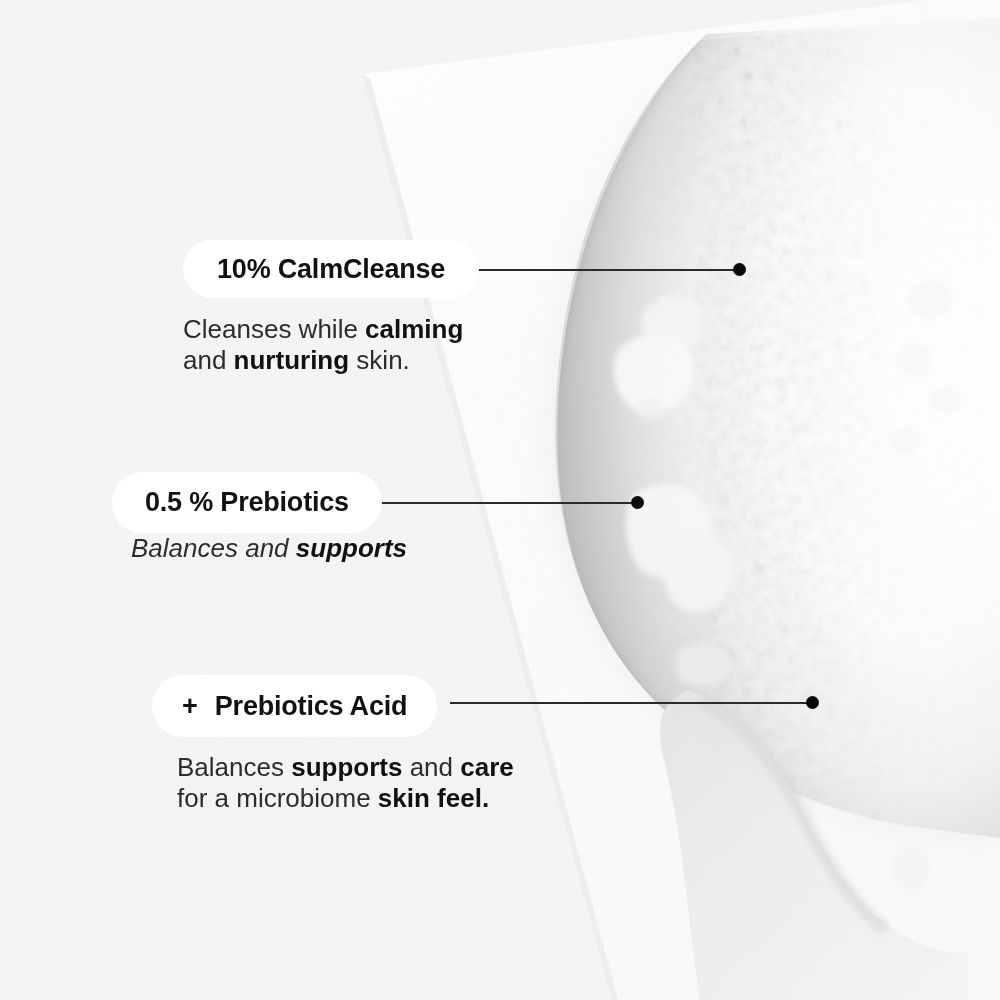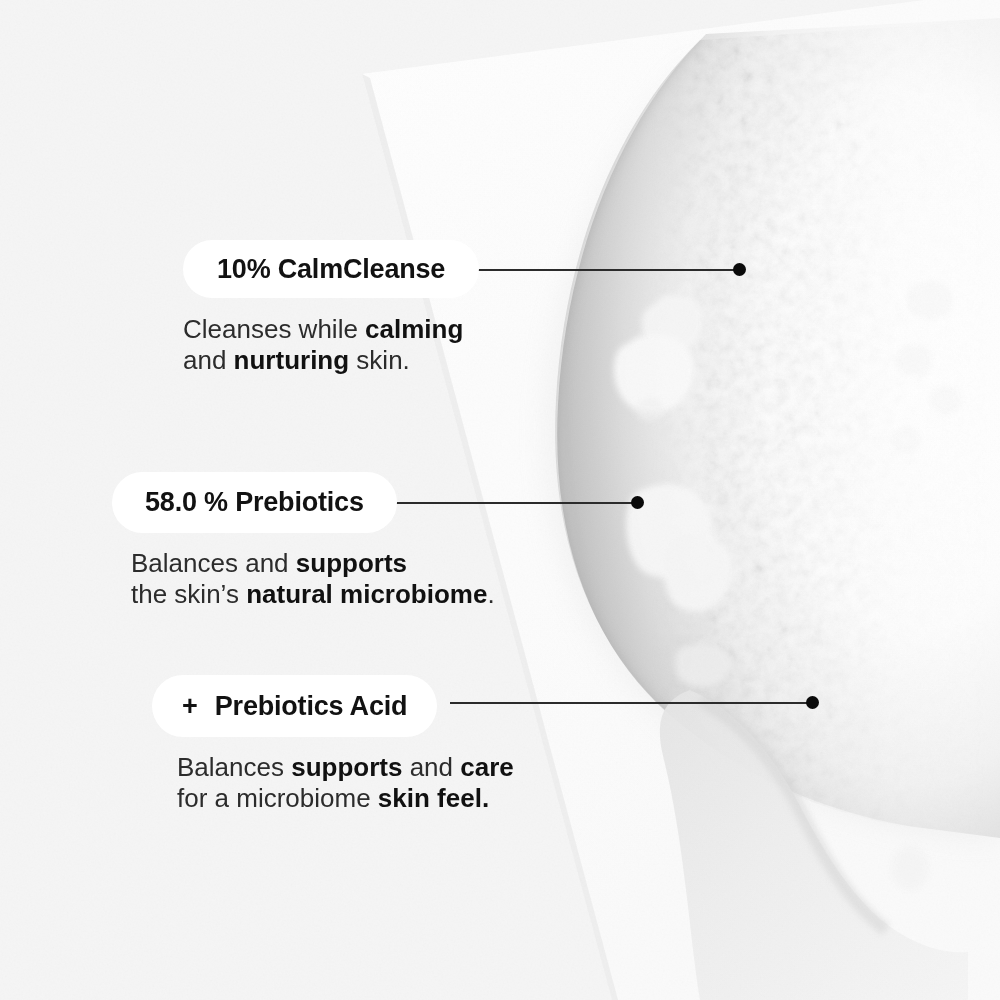--- a/index.html
+++ b/index.html
@@ -75,21 +75,21 @@
   }
 
   
   #callout-1 { left: 183px; top: 240px; }
   #callout-1 .pill { height: 58px; padding: 0 34px; }
   #callout-1 .desc { margin-top: 16px; }
 
   
   #callout-2 { left: 112px; top: 472px; }
   #callout-2 .pill { height: 61px; padding: 0 33px; }
-  #callout-2 .desc { margin-top: 15px; margin-left: 19px; }
+  #callout-2 .desc { margin-left: 19px; font-style: italic; }
 
   
   #callout-3 { left: 152px; top: 675px; }
   #callout-3 .pill { height: 62px; padding: 0 30px; }
   #callout-3 .desc { margin-top: 15px; margin-left: 25px; }
 
   
   .leader {
     position: absolute;
     height: 2px;
@@ -258,28 +258,25 @@
         <span>Cleanses while </span><b>calming</b>
       </div>
       <div>
         <span>and </span><b>nurturing</b><span> skin.</span>
       </div>
     </div>
   </div>
 
   <div class="callout" id="callout-2">
     <div class="pill">
-      <span class="pill-label">58.0 % Prebiotics</span>
+      <span class="pill-label">0.5 % Prebiotics</span>
     </div>
     <div class="desc">
       <div>
         <span>Balances and </span><b>supports</b>
-      </div>
-      <div>
-        <span>the skin’s </span><b>natural microbiome</b><span>.</span>
       </div>
     </div>
   </div>
 
   <div class="callout" id="callout-3">
     <div class="pill">
       <span class="pill-plus">+</span>
       <span class="pill-label">Prebiotics Acid</span>
     </div>
     <div class="desc">

